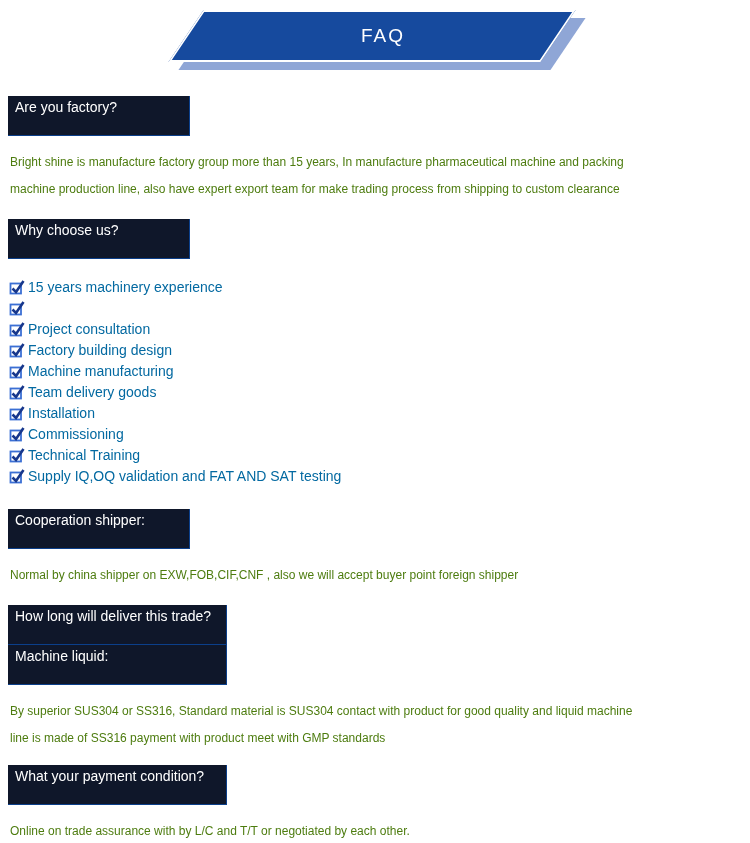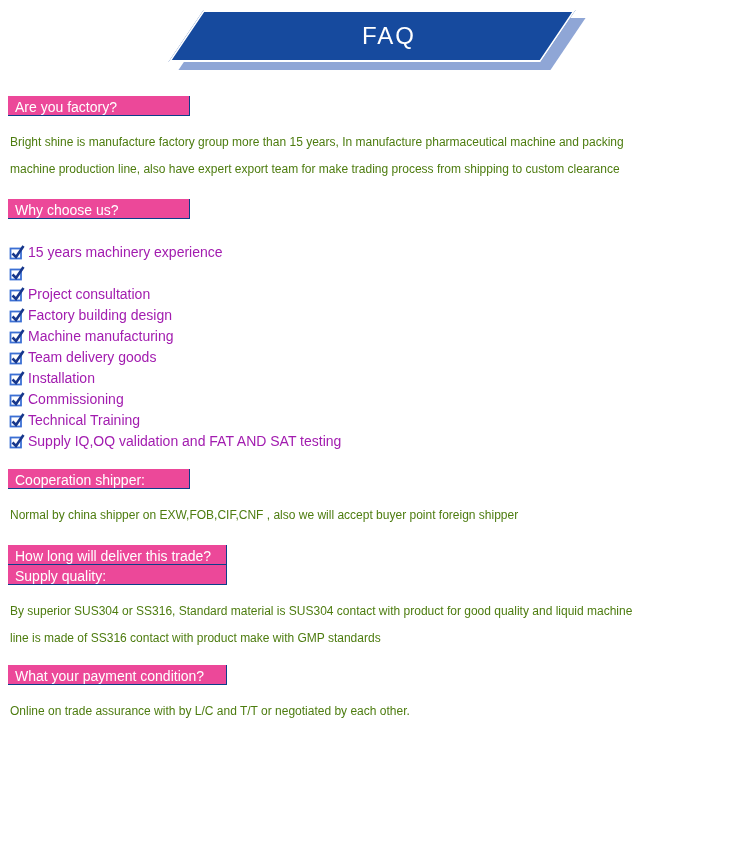--- a/index.html
+++ b/index.html
@@ -13,43 +13,43 @@
   .banner-shadow{
     position:absolute;left:196px;top:18px;width:372px;height:52px;
     background:#8fa6d6;transform:skewX(-34deg);
   }
   .banner-main{
     position:absolute;left:186px;top:10px;width:372px;height:52px;
     background:#164a9e;border:2px solid #ffffff;box-sizing:border-box;
     transform:skewX(-34deg);
   }
   .banner-label{
-    position:absolute;left:164px;top:10px;width:450px;height:52px;
+    position:absolute;left:158px;top:10px;width:450px;height:52px;
     display:flex;align-items:center;justify-content:center;
-    color:#ffffff;font-size:24px;letter-spacing:2px;
+    color:#ffffff;font-size:19px;letter-spacing:2px;
   }
   
   .content{padding-left:8px;padding-right:8px;}
   .bar{
-    background:#ec4899;color:#ffffff;font-size:14px;
-    height:20px;line-height:23px;padding-left:7px;box-sizing:border-box;
+    background:#0f172a;color:#ffffff;font-size:14px;
+    height:40px;line-height:23px;padding-left:7px;box-sizing:border-box;
     border-right:1px solid #0b3f8a;border-bottom:1px solid #0b3f8a;
   }
   .bar.narrow{width:182px;}
   .bar.wide{width:219px;}
   .para{margin:13px 0 16px 2px;}
   .para.mb22{margin-bottom:22px;}
   .para.mb13{margin-bottom:13px;}
   .para .line{
     color:#4d7c0f;font-size:12px;line-height:27px;white-space:nowrap;
   }
   .checklist{list-style:none;margin:20px 0 20px 1px;padding:0;}
   .checklist li{
-    display:flex;align-items:flex-end;height:21px;
-    color:#a21caf;font-size:14px;
+    display:flex;align-items:flex-start;height:21px;
+    color:#0369a1;font-size:14px;
   }
   .check-icon{width:16px;height:16px;margin-right:3px;flex:none;}
 </style>
 </head>
 <body>
 
 <div class="banner-wrap">
   <div class="banner-shadow"></div>
   <div class="banner-main"></div>
   <div class="banner-label">FAQ</div>
@@ -136,24 +136,24 @@
     </li>
   </ul>
 
   <div class="bar narrow">Cooperation shipper:</div>
   <div class="para">
     <div class="line">Normal by china shipper on EXW,FOB,CIF,CNF , also we will accept buyer point foreign shipper</div>
   </div>
 
   <div class="bar wide">How long will deliver this trade?</div>
 
-  <div class="bar wide">Supply quality:</div>
+  <div class="bar wide">Machine liquid:</div>
   <div class="para mb13">
     <div class="line">By superior SUS304 or SS316, Standard material is SUS304 contact with product for good quality and  liquid machine</div>
-    <div class="line">line is made of SS316 contact with product make with GMP standards</div>
+    <div class="line">line is made of SS316 payment with product meet with GMP standards</div>
   </div>
 
   <div class="bar wide">What your payment condition?</div>
   <div class="para">
     <div class="line">Online on trade assurance with by L/C and T/T or negotiated by each other.</div>
   </div>
 
 </div>
 
 </body></html>

